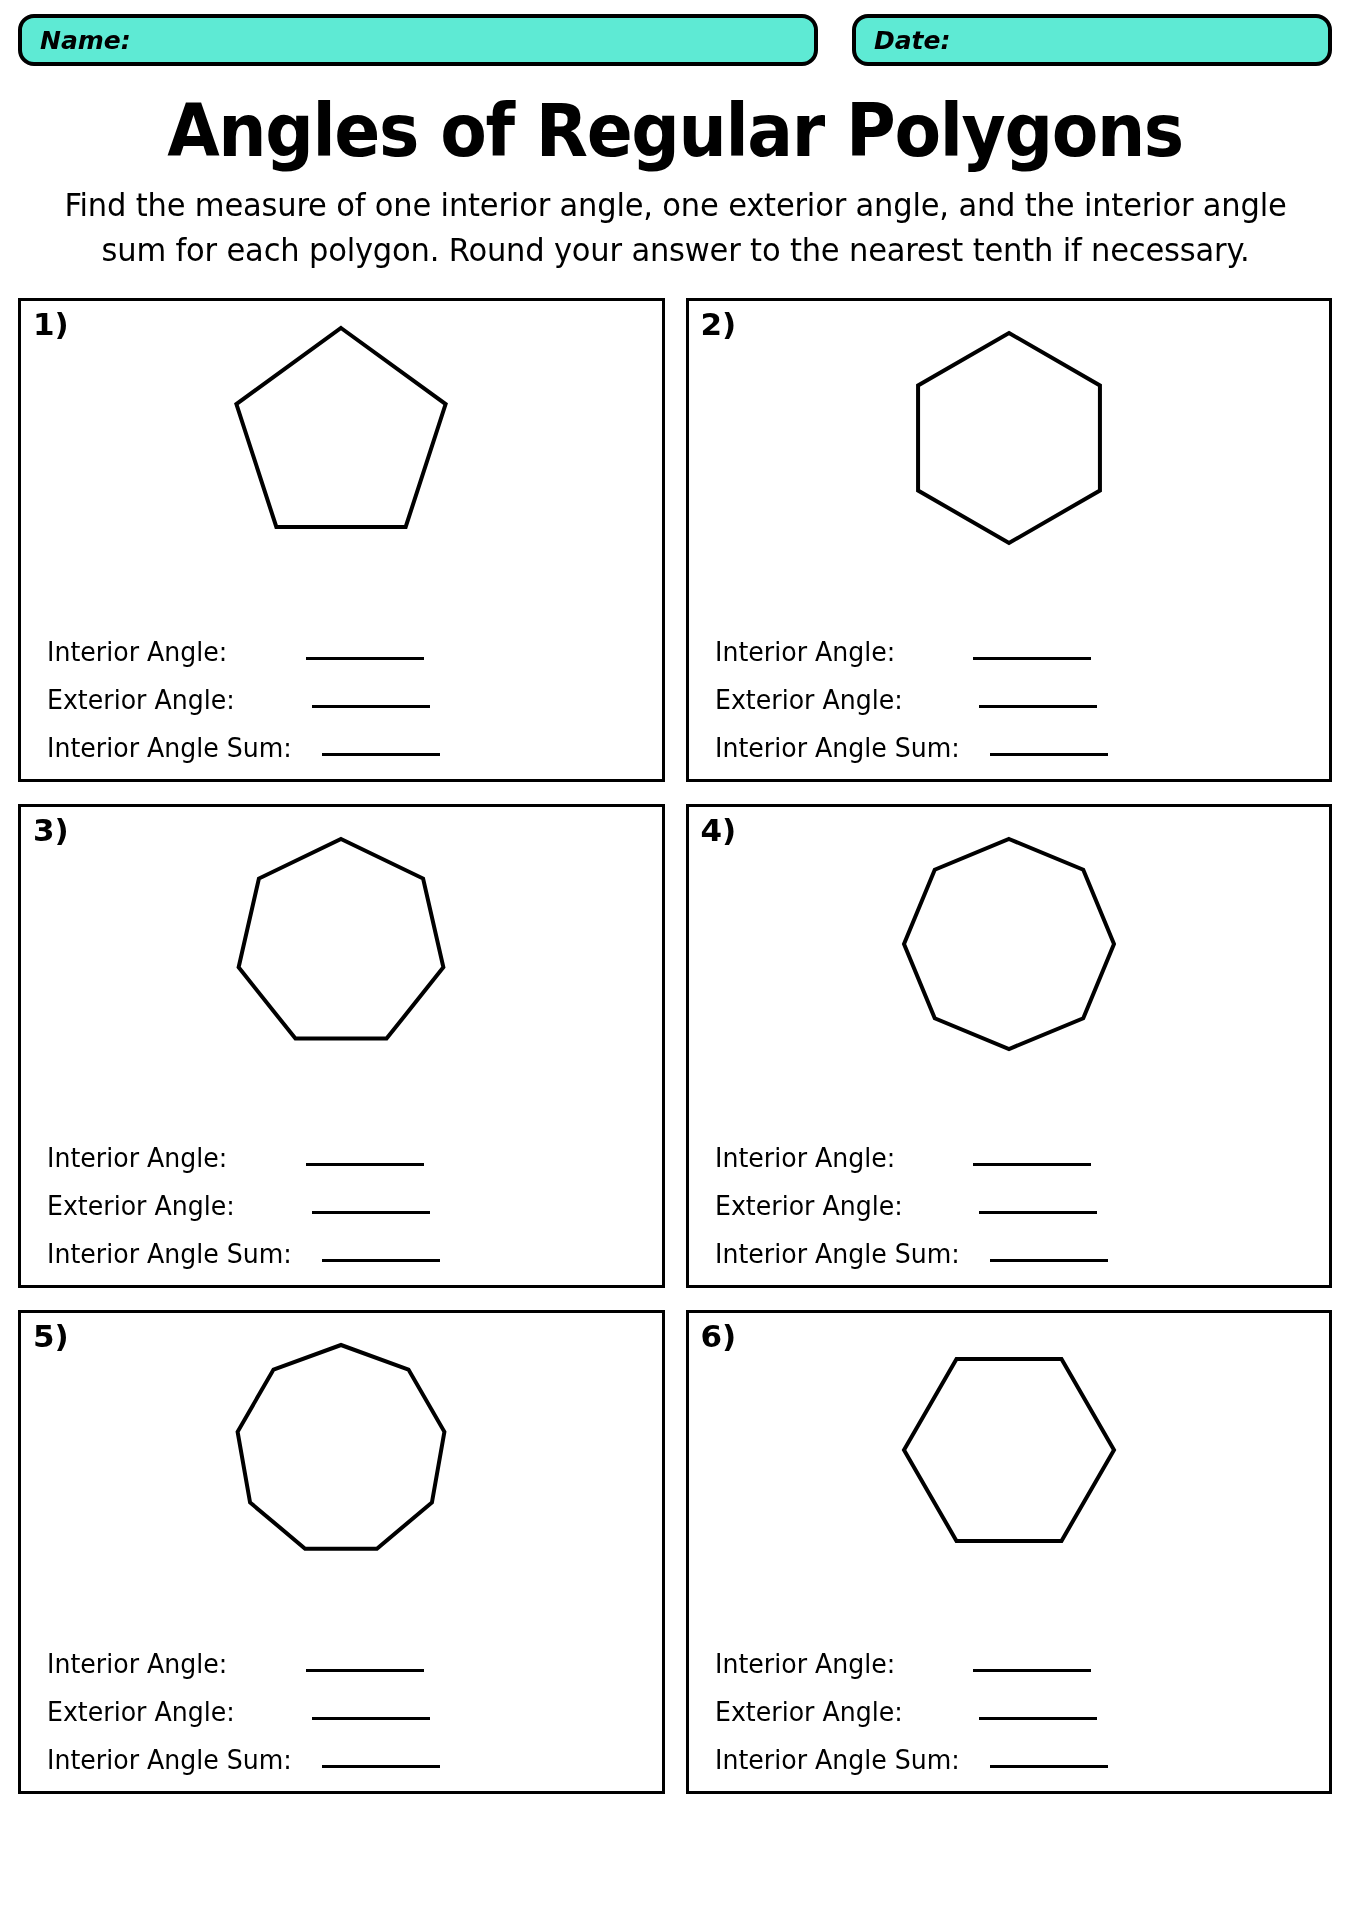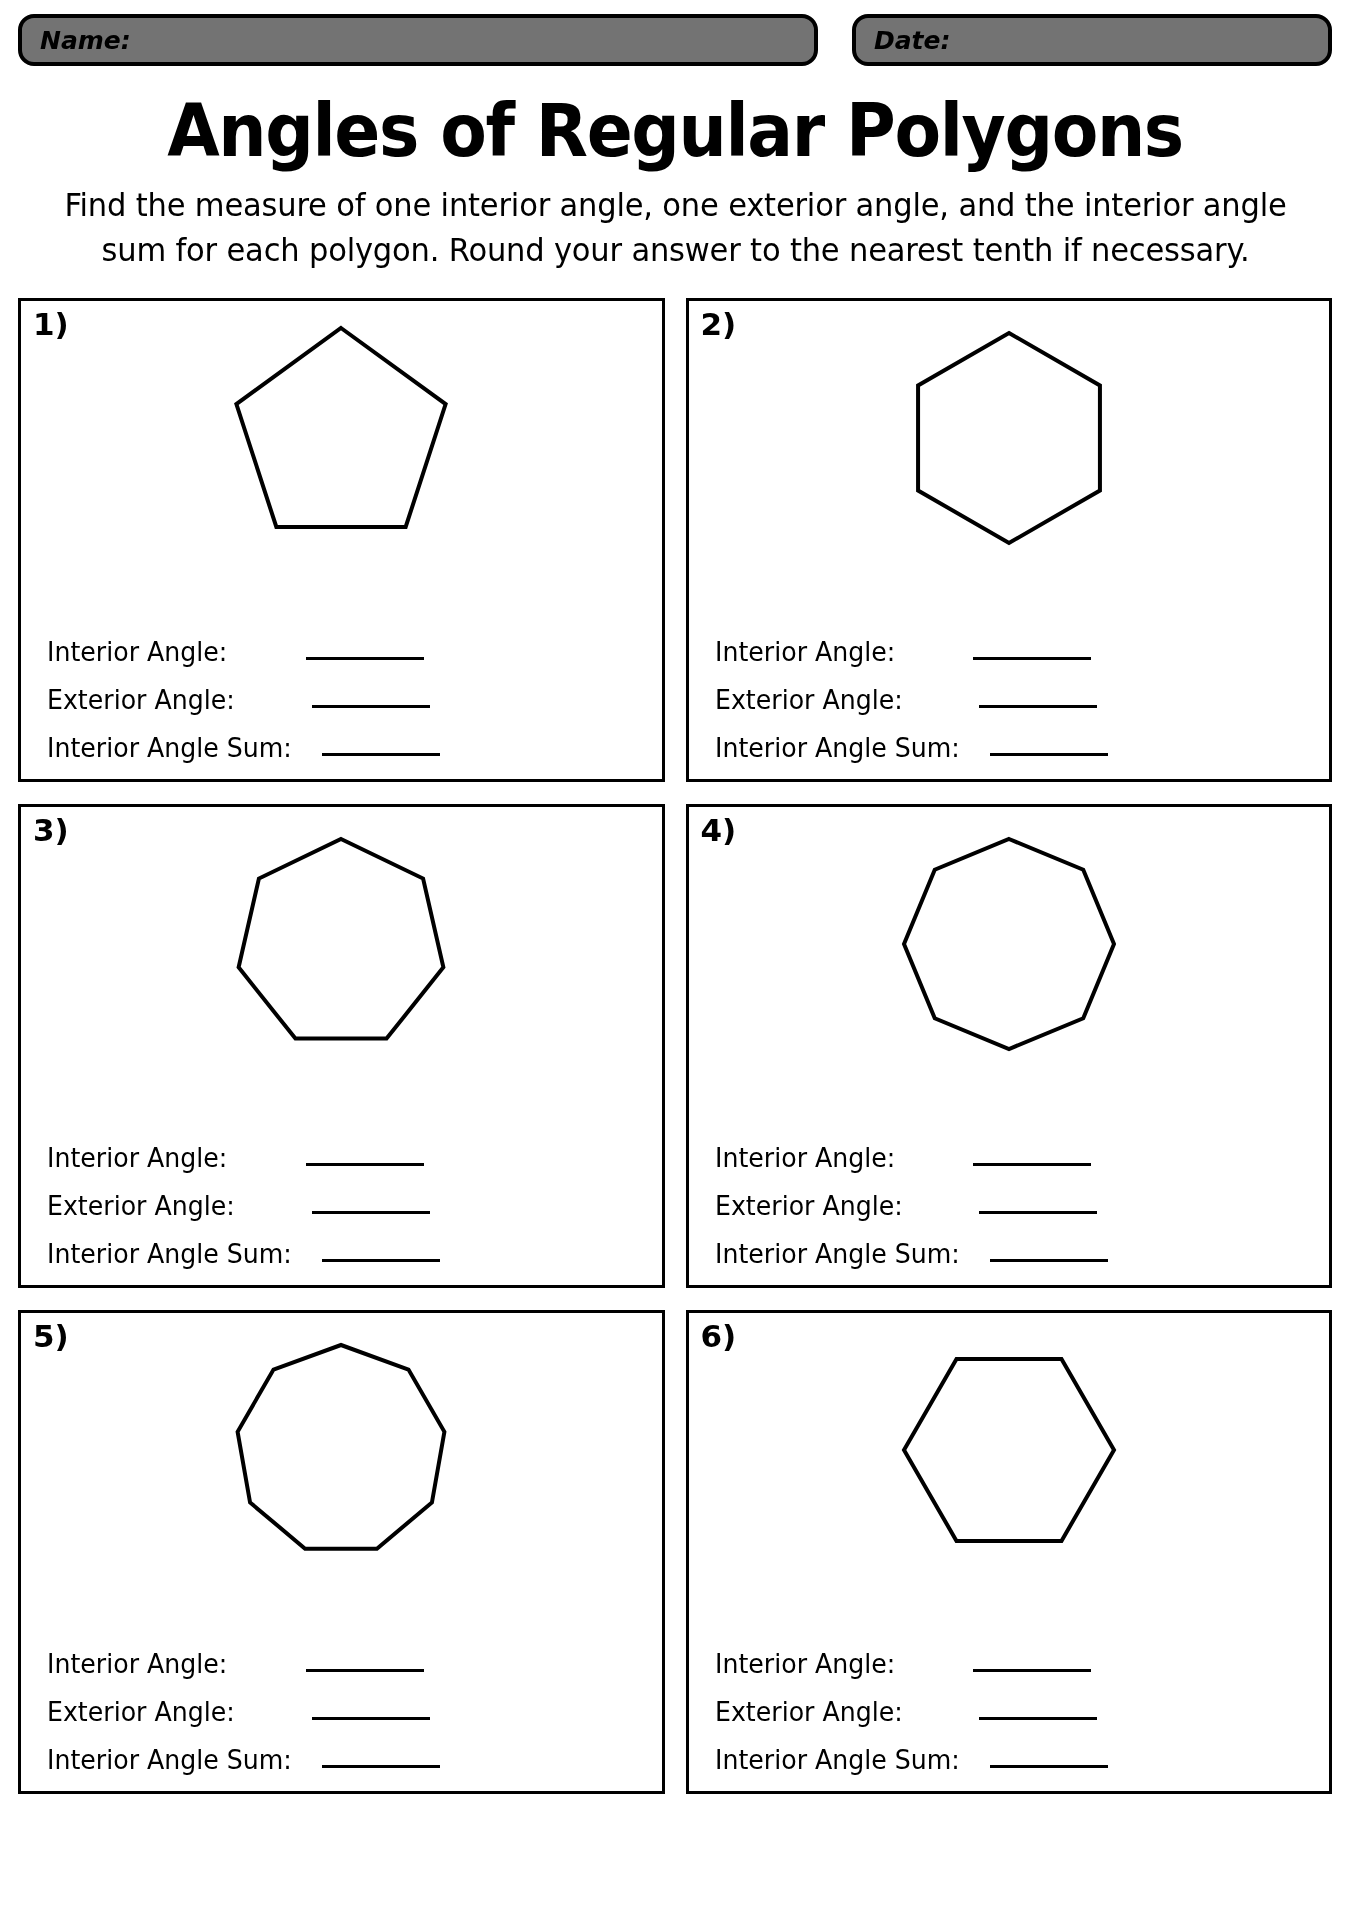--- a/index.html
+++ b/index.html
@@ -32,21 +32,21 @@
     box-sizing: border-box;
   }
   .field-box {
     border: 4px solid #000;
     border-radius: 16px;
     height: 52px;
     display: flex;
     align-items: center;
     padding-left: 18px;
     box-sizing: border-box;
-    background: #737373;
+    background: #5eead4;
   }
   .field-box.name { flex: 0 0 800px; }
   .field-box.date { flex: 1 1 auto; margin-left: 12px; }
   .field-label {
     font-family: "DejaVu Sans", sans-serif;
     font-style: italic;
     font-weight: 700;
     font-size: 25px;
     letter-spacing: 0px;
     line-height: 1;

